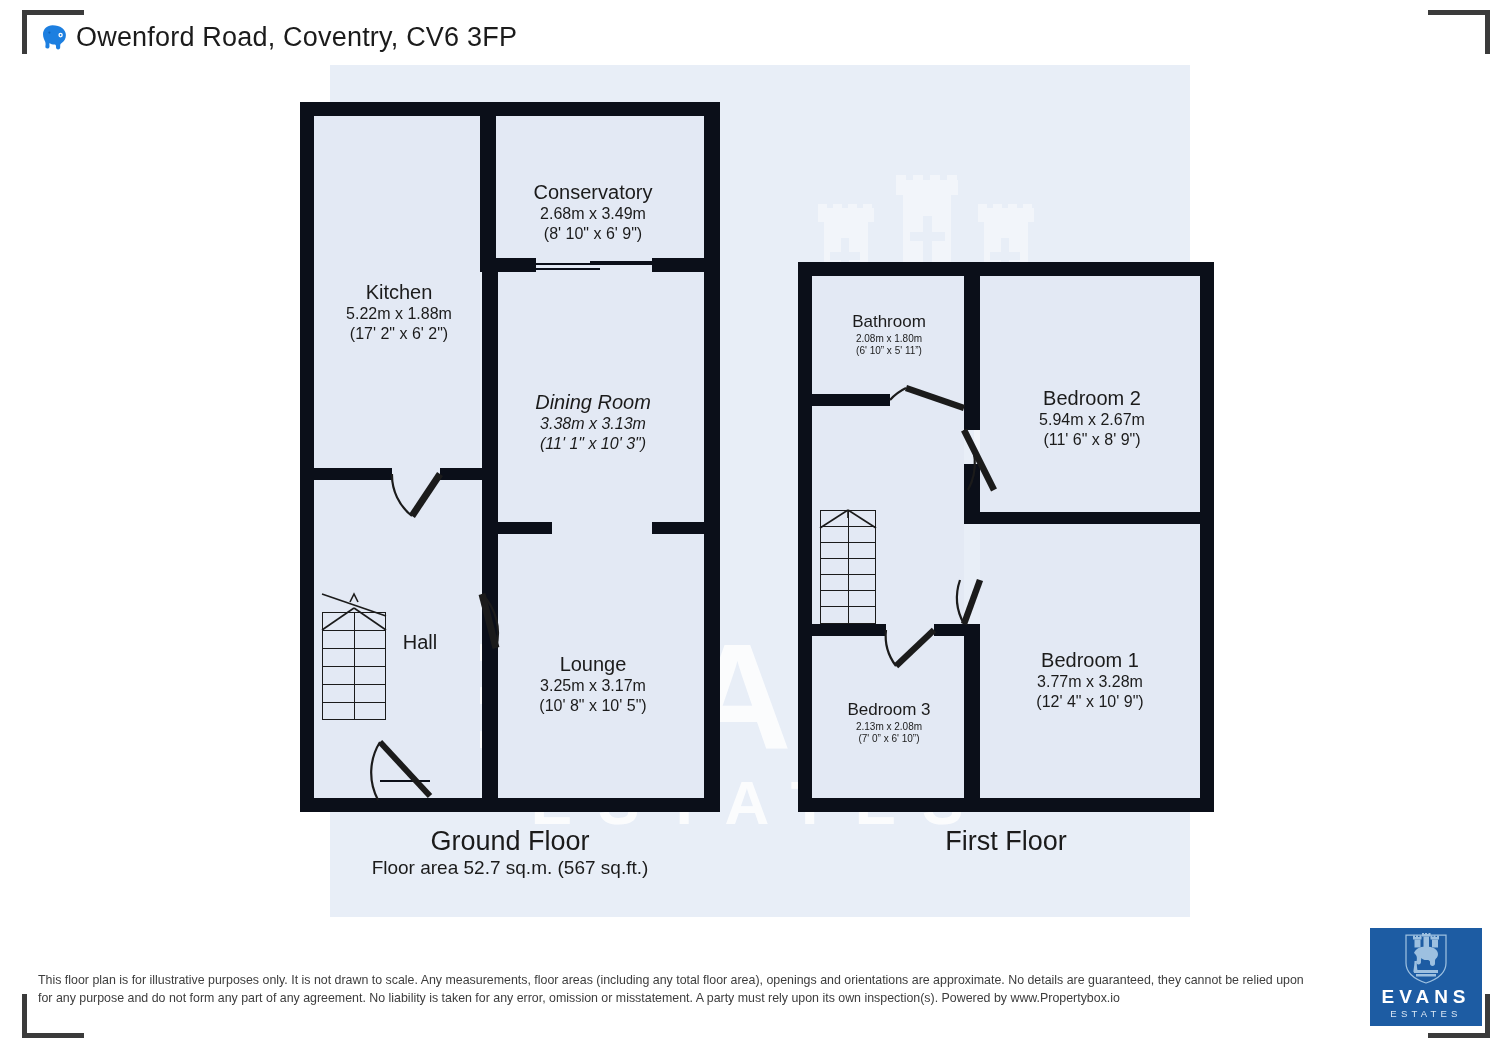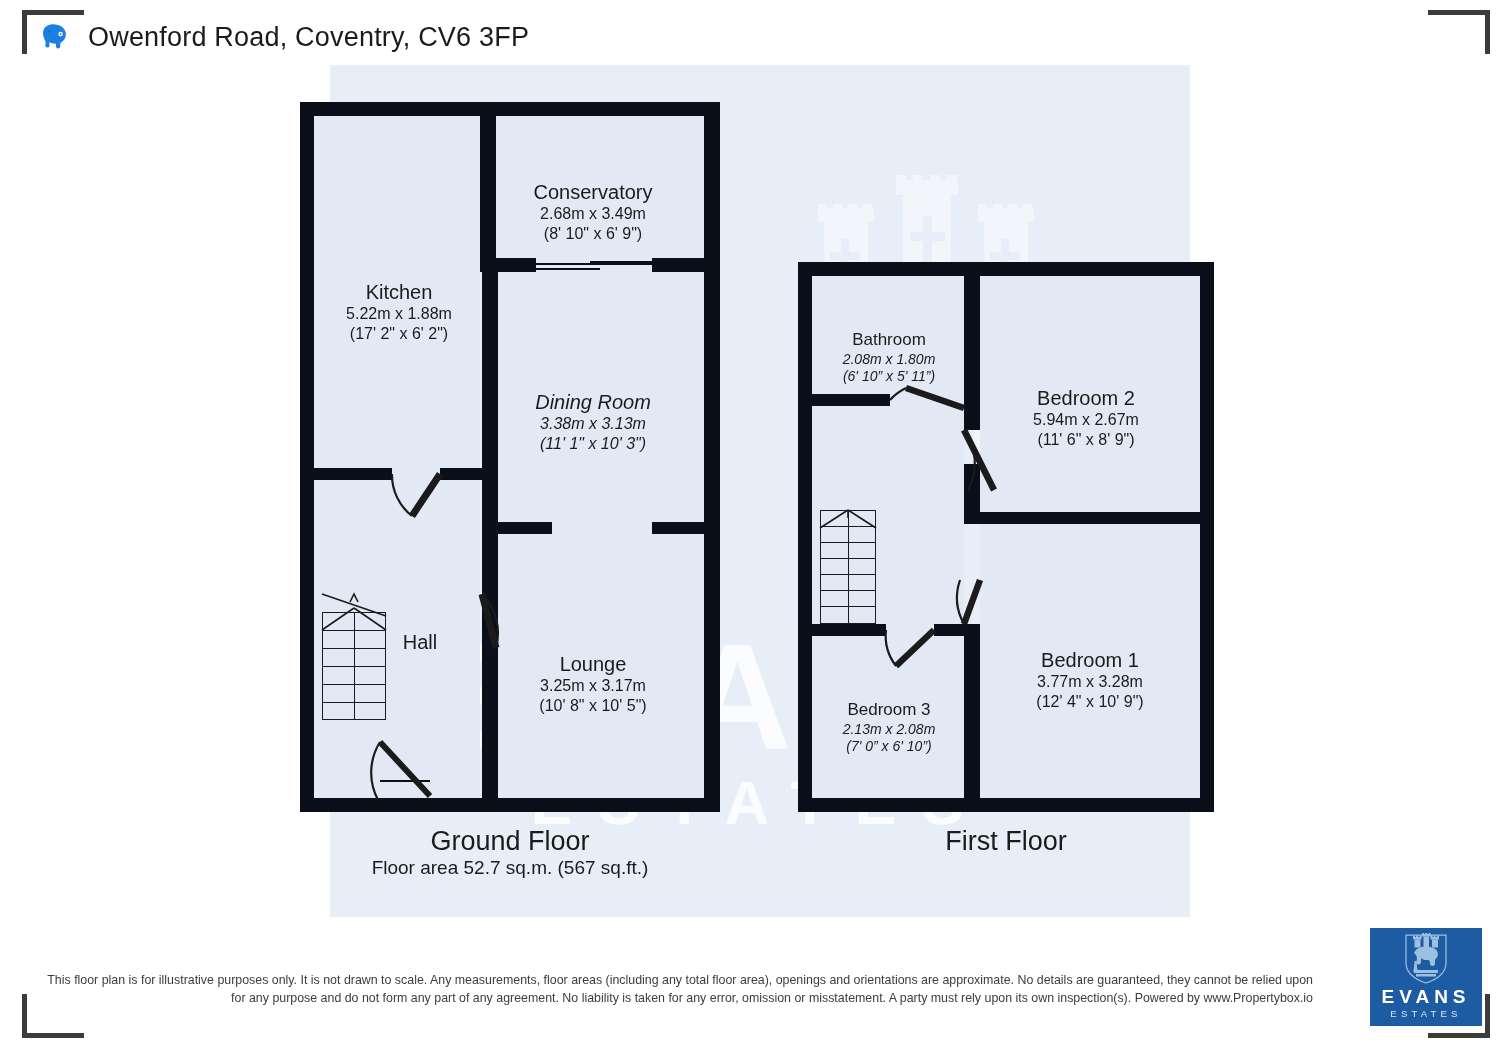--- a/index.html
+++ b/index.html
@@ -21,21 +21,21 @@
   .c-tl{left:22px;top:10px;}
   .c-tl .h{left:0;top:0;} .c-tl .v{left:0;top:0;}
   .c-tr{right:22px;top:10px;}
   .c-tr .h{right:0;top:0;} .c-tr .v{right:0;top:0;}
   .c-bl{left:22px;bottom:10px;}
   .c-bl .h{left:0;bottom:0;} .c-bl .v{left:0;bottom:0;}
   .c-br{right:22px;bottom:10px;}
   .c-br .h{right:0;bottom:0;} .c-br .v{right:0;bottom:0;}
 
   
-  #header{position:absolute;left:40px;top:22px;display:flex;gap:14px;}
+  #header{position:absolute;left:40px;top:22px;display:flex;align-items:center;gap:2px;}
   #brand-icon{width:34px;height:30px;flex:0 0 auto;}
   #title{
     font-size:27px;color:#1b1b1b;font-weight:400;letter-spacing:.2px;
     white-space:nowrap;
   }
 
   
   #panel{
     position:absolute;left:330px;top:65px;width:860px;height:852px;
     background:#e8eef7;
@@ -56,39 +56,39 @@
   .thin{position:absolute;background:#0b0f19;}
   svg.doorlayer{position:absolute;left:0;top:0;overflow:visible;}
 
   .label{
     position:absolute;text-align:center;color:#1b1b1b;
     line-height:1.22;white-space:nowrap;
   }
   .label .nm{display:block;font-size:20px;}
   .label .nm.sm{font-size:17px;}
   .label .dm{display:block;font-size:16px;}
-  .label .dm.sm{font-size:14px;font-style:italic;}
+  .label .dm.sm{font-size:10px;}
 
   .stairs{position:absolute;}
   .stairs .box{position:absolute;inset:0;border:1.6px solid #1b1b1b;}
   .stairs .step{position:absolute;left:0;right:0;height:0;border-top:1.6px solid #1b1b1b;}
   .stairs .mid{position:absolute;top:0;bottom:0;width:0;border-left:1.6px solid #1b1b1b;left:50%;}
 
   
   .floorcap{position:absolute;text-align:center;color:#1b1b1b;}
   .floorcap .t{font-size:27px;display:block;margin-bottom:0;}
   .floorcap .a{font-size:19px;display:block;}
 
   
   #total{
     position:absolute;left:38px;top:932px;font-size:22px;color:#1b1b1b;
   }
   #disclaimer{
     position:absolute;left:38px;top:972px;width:1275px;
-    font-size:12.4px;line-height:1.45;color:#3d3d3d;text-align:right;
+    font-size:12.4px;line-height:1.45;color:#3d3d3d;text-align:left;
   }
 
   
   #logo{
     position:absolute;right:30px;bottom:22px;width:112px;height:98px;
     background:#1d5ca3;display:flex;flex-direction:column;
     align-items:center;justify-content:flex-end;padding-bottom:8px;box-sizing:border-box;
   }
   #logo .crest{width:46px;height:52px;margin-bottom:2px;}
   #logo .ln1{color:#fff;font-size:19px;letter-spacing:5px;font-weight:700;line-height:1;}
@@ -303,26 +303,26 @@
       <div class="step" style="top:80px;"></div>
       <div class="step" style="top:96px;"></div>
       <div class="mid"></div>
     </div>
     <svg class="doorlayer" width="416" height="550">
       <line x1="22" y1="266" x2="50" y2="248" stroke="#1b1b1b" stroke-width="1.6"></line>
       <line x1="50" y1="248" x2="78" y2="266" stroke="#1b1b1b" stroke-width="1.6"></line>
       <line x1="50" y1="248" x2="50" y2="256" stroke="#1b1b1b" stroke-width="1.6"></line>
     </svg>
 
-    <div class="label" style="left:10px;top:68px;width:162px;">
+    <div class="label" style="left:10px;top:50px;width:162px;">
       <span class="nm sm">Bathroom</span>
       <span class="dm sm">2.08m x 1.80m</span>
       <span class="dm sm">(6' 10” x 5' 11”)</span>
     </div>
-    <div class="label" style="left:178px;top:124px;width:220px;">
+    <div class="label" style="left:184px;top:124px;width:220px;">
       <span class="nm">Bedroom 2</span>
       <span class="dm">5.94m x 2.67m</span>
       <span class="dm">(11' 6" x 8' 9")</span>
     </div>
     <div class="label" style="left:182px;top:386px;width:220px;">
       <span class="nm">Bedroom 1</span>
       <span class="dm">3.77m x 3.28m</span>
       <span class="dm">(12' 4" x 10' 9")</span>
     </div>
     <div class="label" style="left:10px;top:438px;width:162px;">

